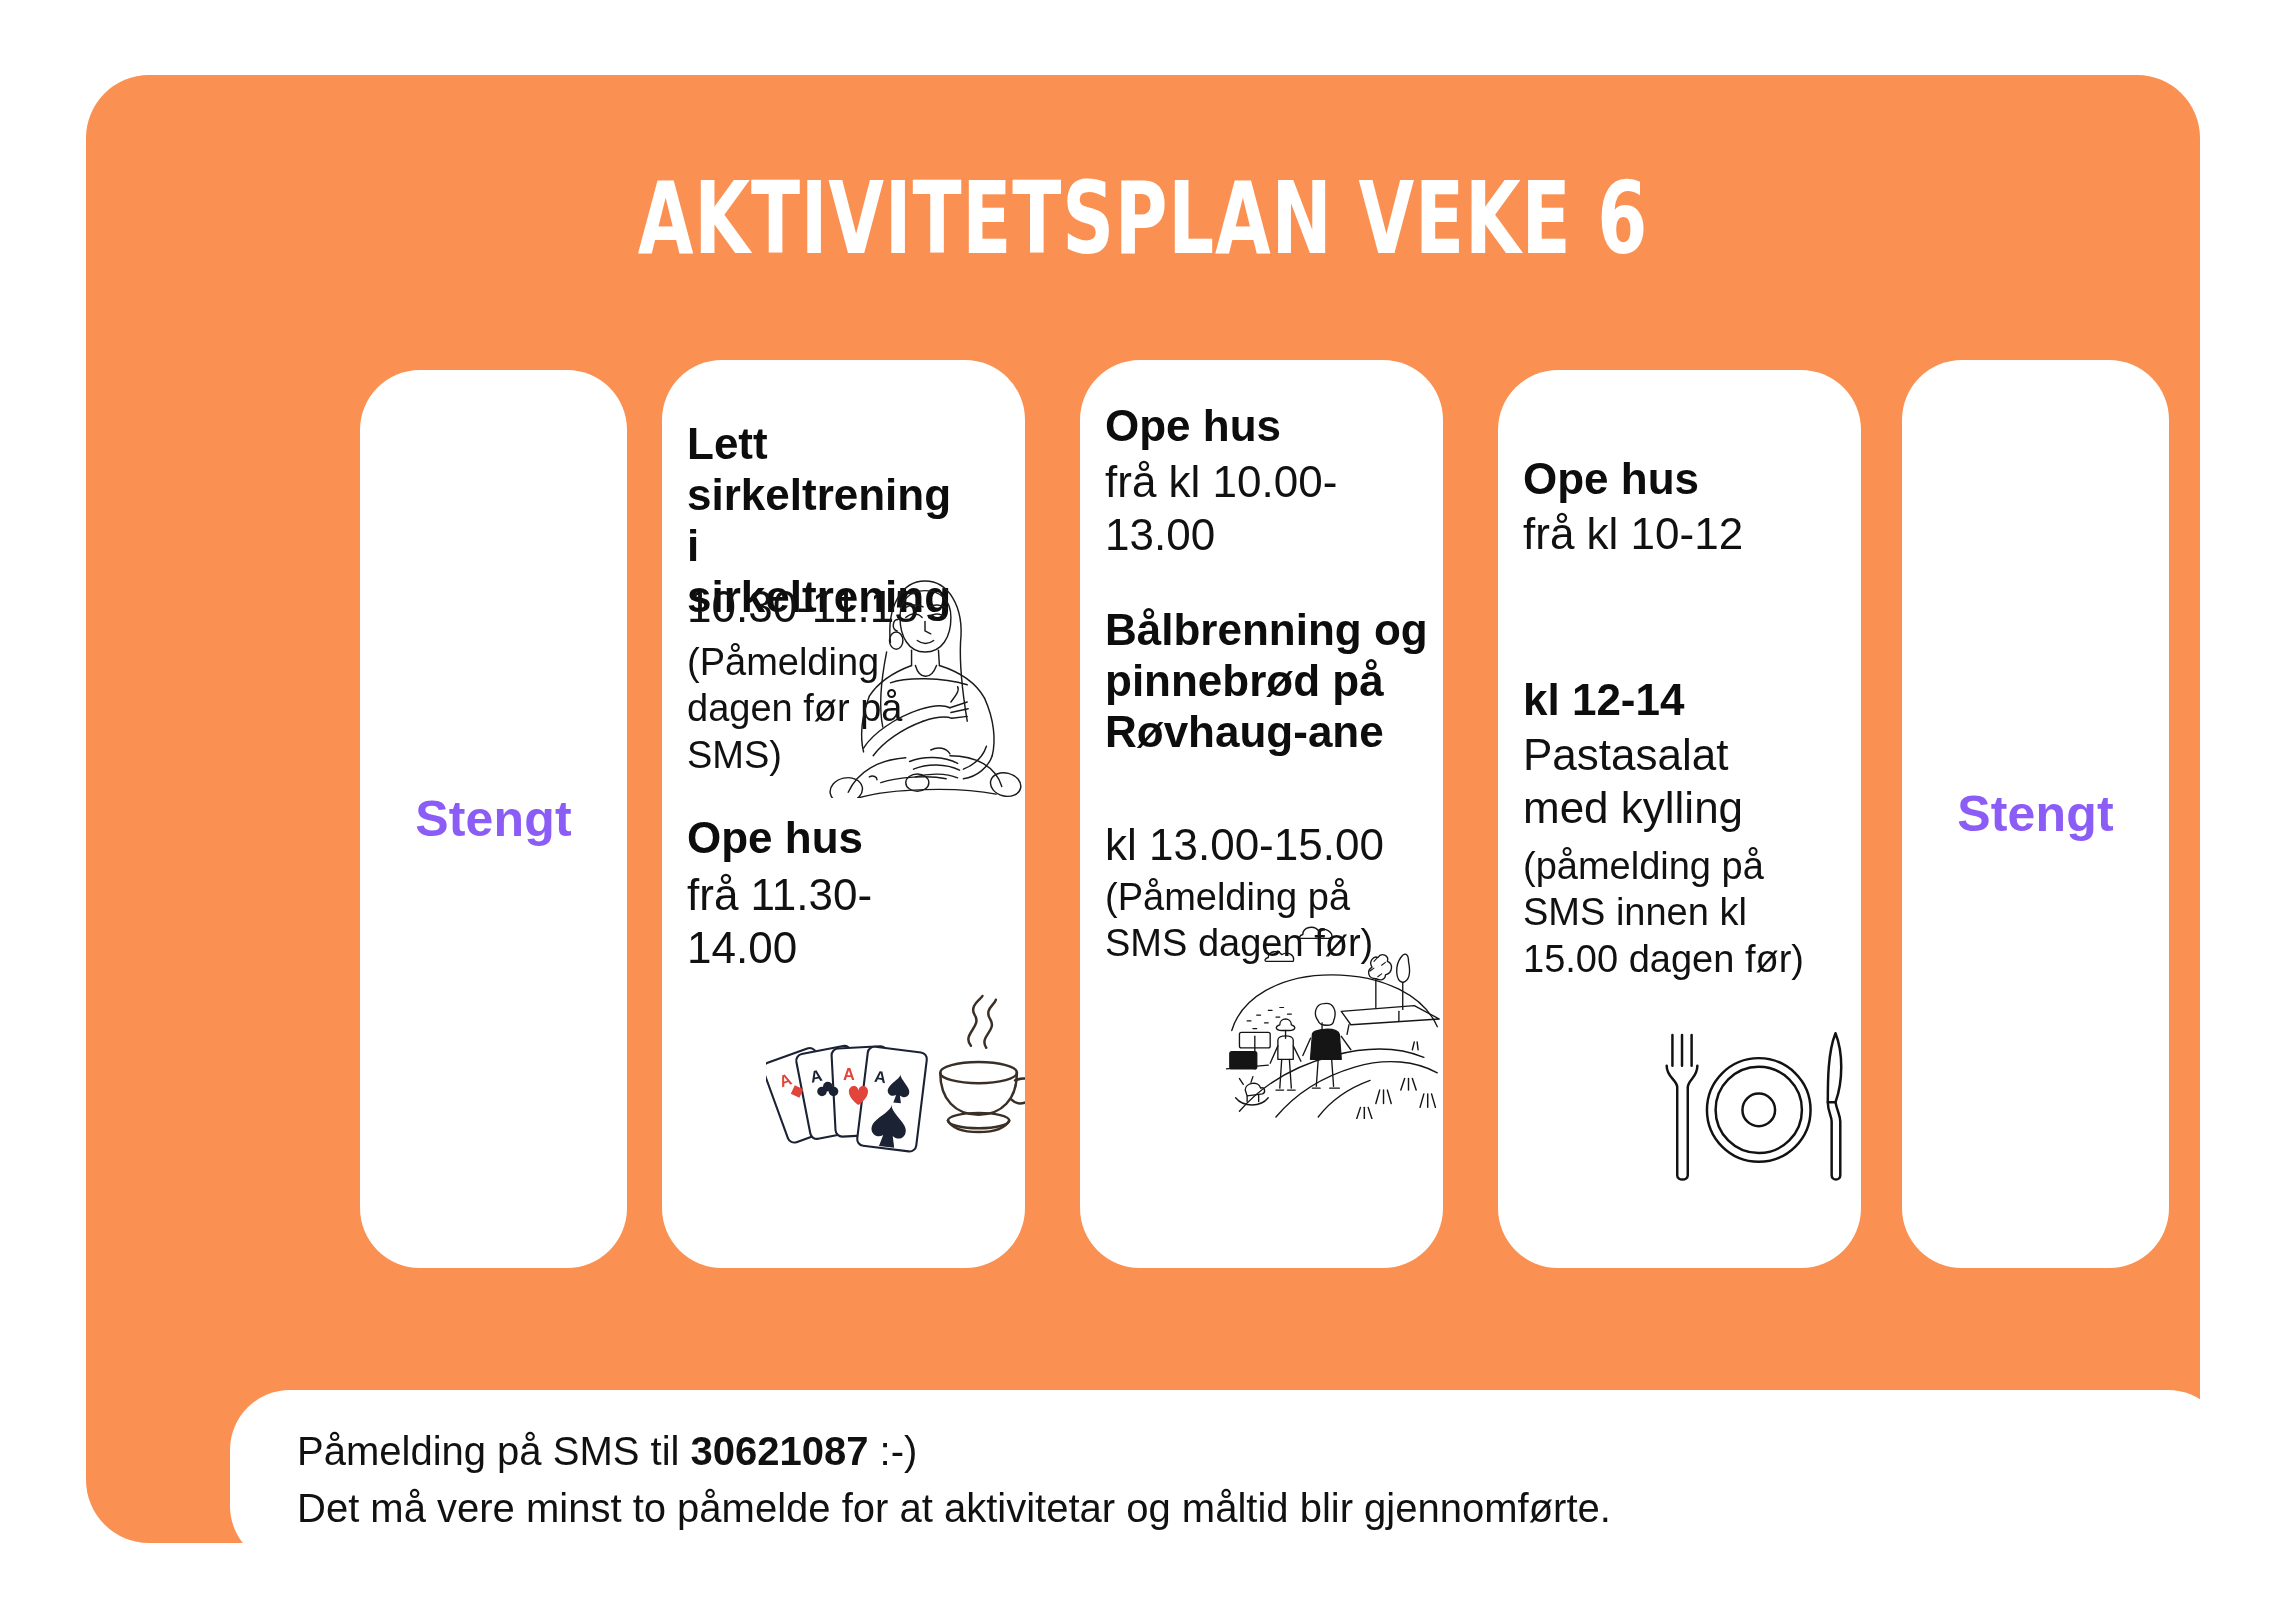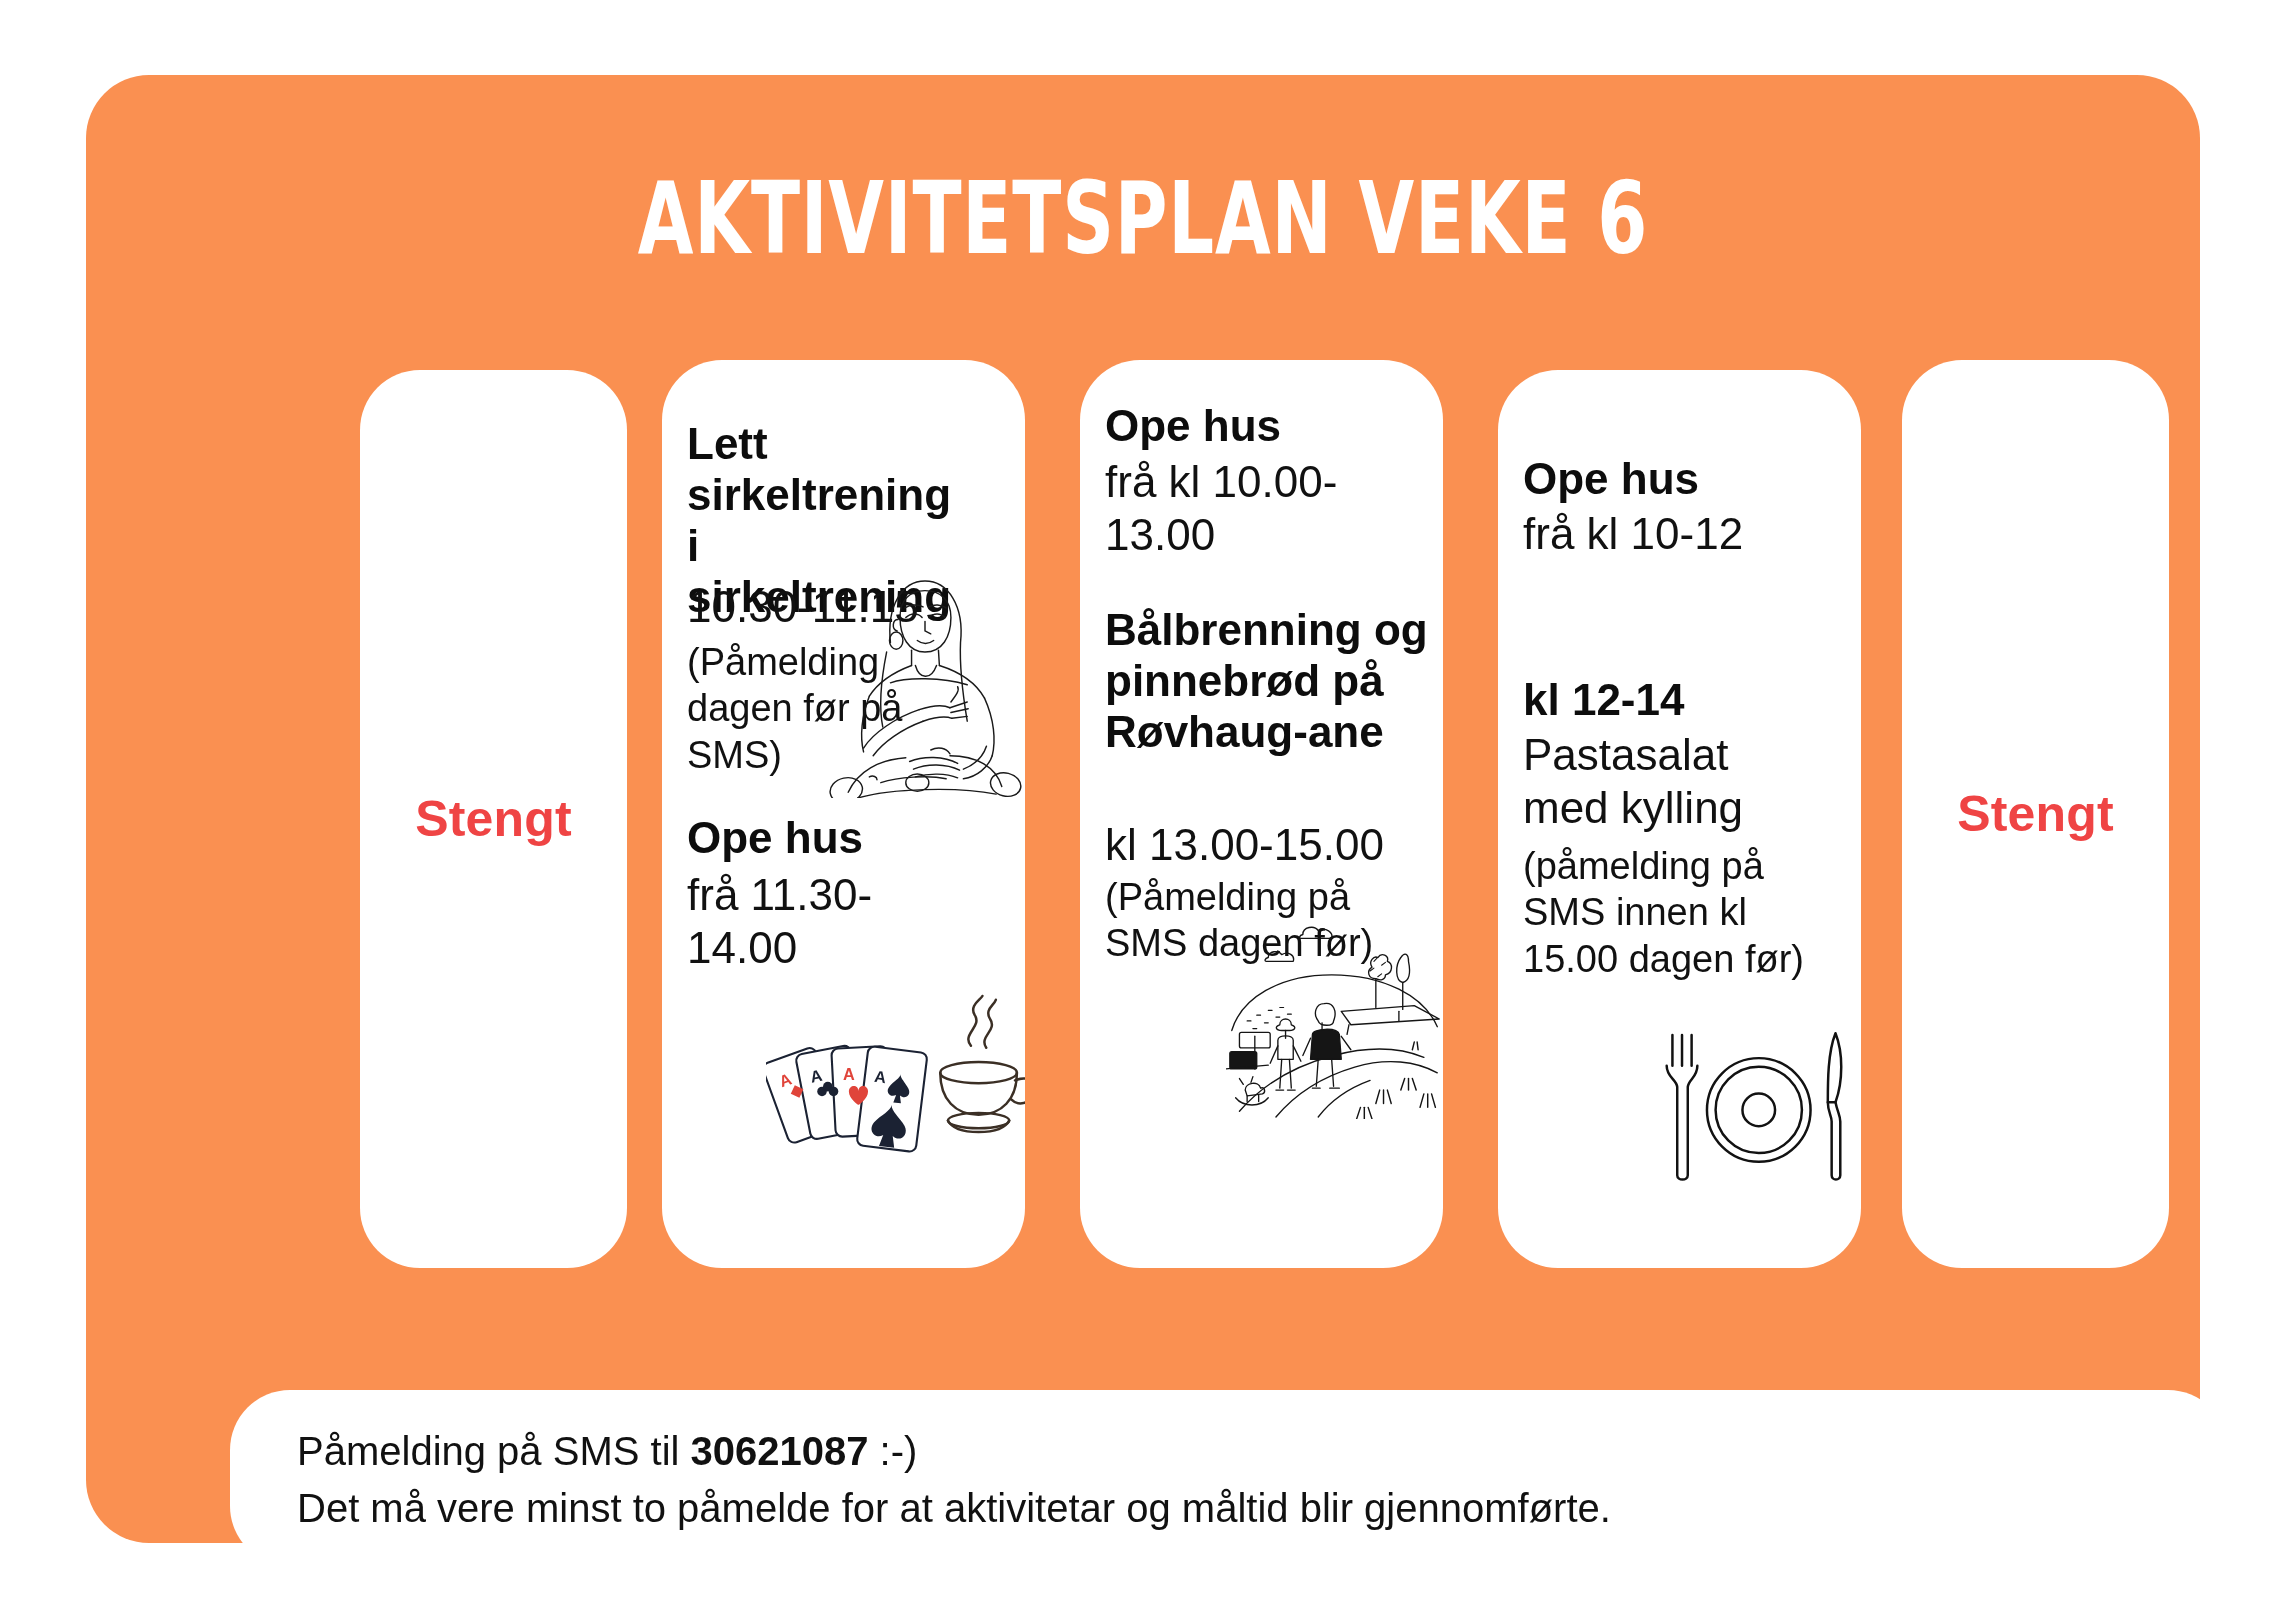--- a/index.html
+++ b/index.html
@@ -85,21 +85,21 @@
 
   
   .closed-card .card-inner {
     display: flex;
     align-items: center;
     justify-content: center;
   }
   .closed-label {
     font-size: 50px;
     font-weight: 700;
-    color: #ef4444;
+    color: #8b5cf6;
     letter-spacing: 0.2px;
   }
 
   
   .blk { position: absolute; box-sizing: border-box; }
   .t-bold {
     font-weight: 700;
     color: #0d0d0d;
     font-size: 44px;
     line-height: 1.16;

